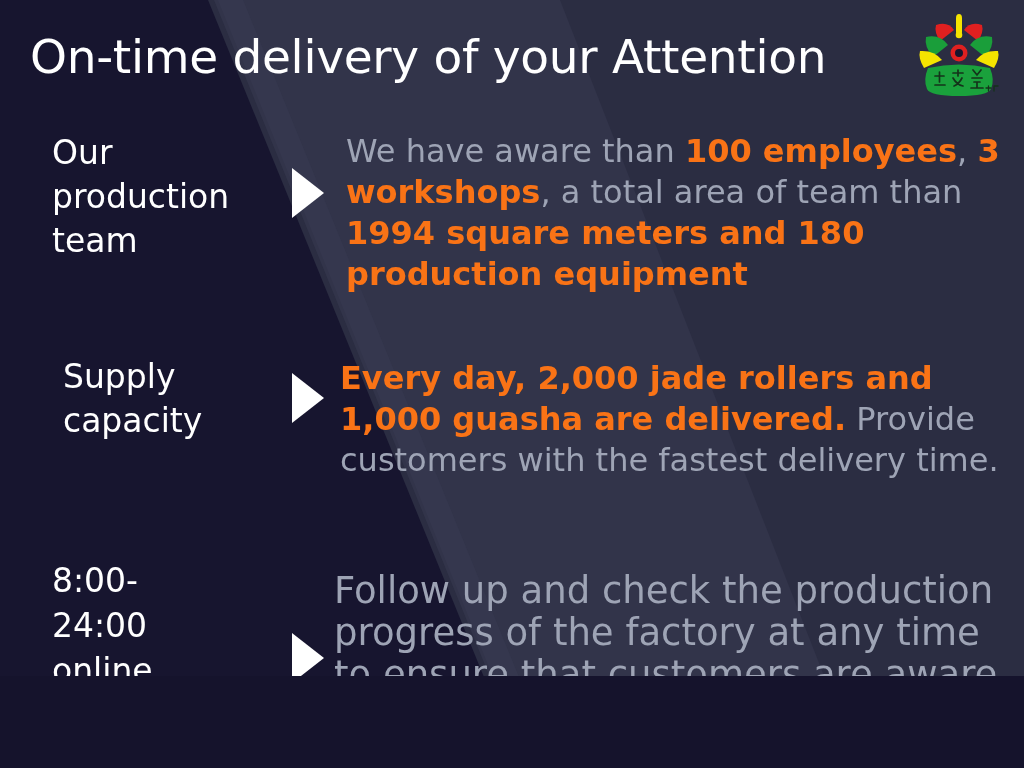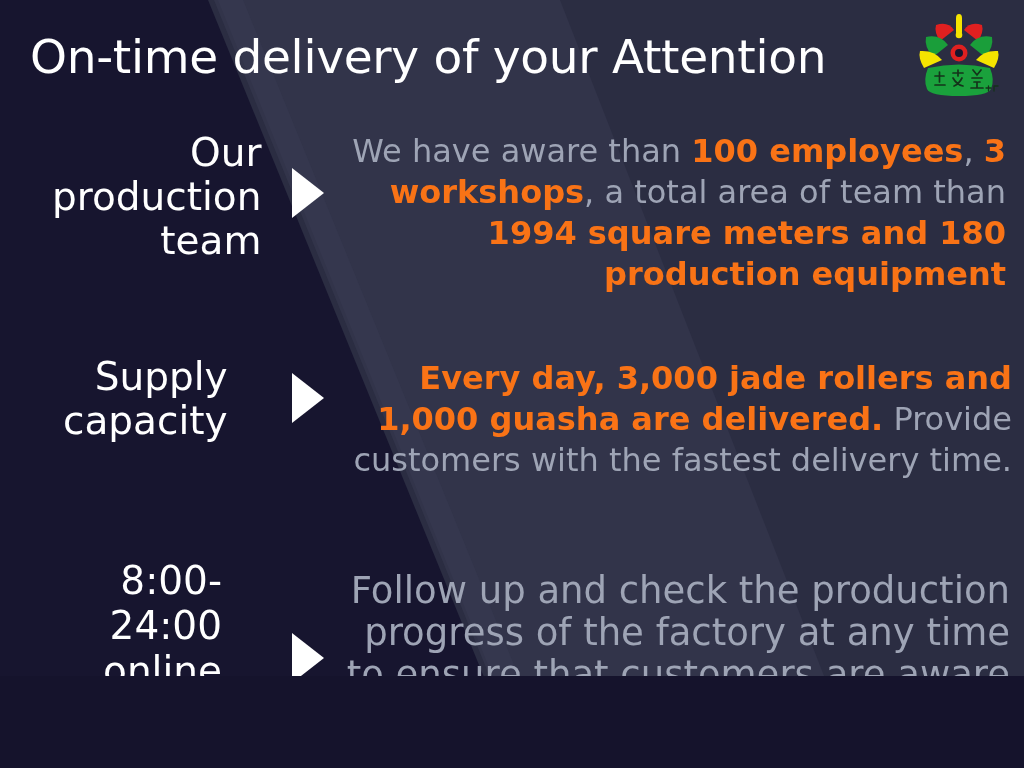--- a/index.html
+++ b/index.html
@@ -13,21 +13,20 @@
     overflow: hidden;
     font-family: "DejaVu Sans", sans-serif;
   }
 
   #slide {
     position: relative;
     width: 1024px;
     height: 676px;
     overflow: hidden;
     background: #2c2e44;
-    text-align: right;
   }
 
   
   .bg-layer {
     position: absolute;
     inset: 0;
   }
   .bg-base {
     background: #2b2d42;
   }
@@ -77,21 +76,21 @@
   }
 
   
   .row {
     position: absolute;
   }
   .row-label {
     position: absolute;
     color: #ffffff;
     font-family: "DejaVu Sans", sans-serif;
-    font-size: 39px;
+    font-size: 33px;
     line-height: 44px;
     white-space: pre-line;
   }
   .row-label.mono-ish {
     font-family: "DejaVu Sans", sans-serif;
   }
   .arrow {
     position: absolute;
     width: 0;
     height: 0;
@@ -181,21 +180,21 @@
     <div id="row1-body" class="row-body">
       <span>We have aware than </span><span class="hl">100 employees</span><span>, </span><span class="hl">3 workshops</span><span>, a total area of team than </span><span class="hl">1994 square meters and 180 production equipment</span>
     </div>
   </div>
 
   <div class="row">
     <div id="row2-label" class="row-label">Supply
 capacity</div>
     <div id="row2-arrow" class="arrow"></div>
     <div id="row2-body" class="row-body">
-      <span class="hl">Every day, 3,000 jade rollers and 1,000 guasha are delivered.</span><span> Provide customers with the fastest delivery time.</span>
+      <span class="hl">Every day, 2,000 jade rollers and 1,000 guasha are delivered.</span><span> Provide customers with the fastest delivery time.</span>
     </div>
   </div>
 
   <div class="row">
     <div id="row3-label" class="row-label mono-ish">8:00-24:00
  online
 business
 support</div>
     <div id="row3-arrow" class="arrow"></div>
     <div id="row3-body" class="row-body">

